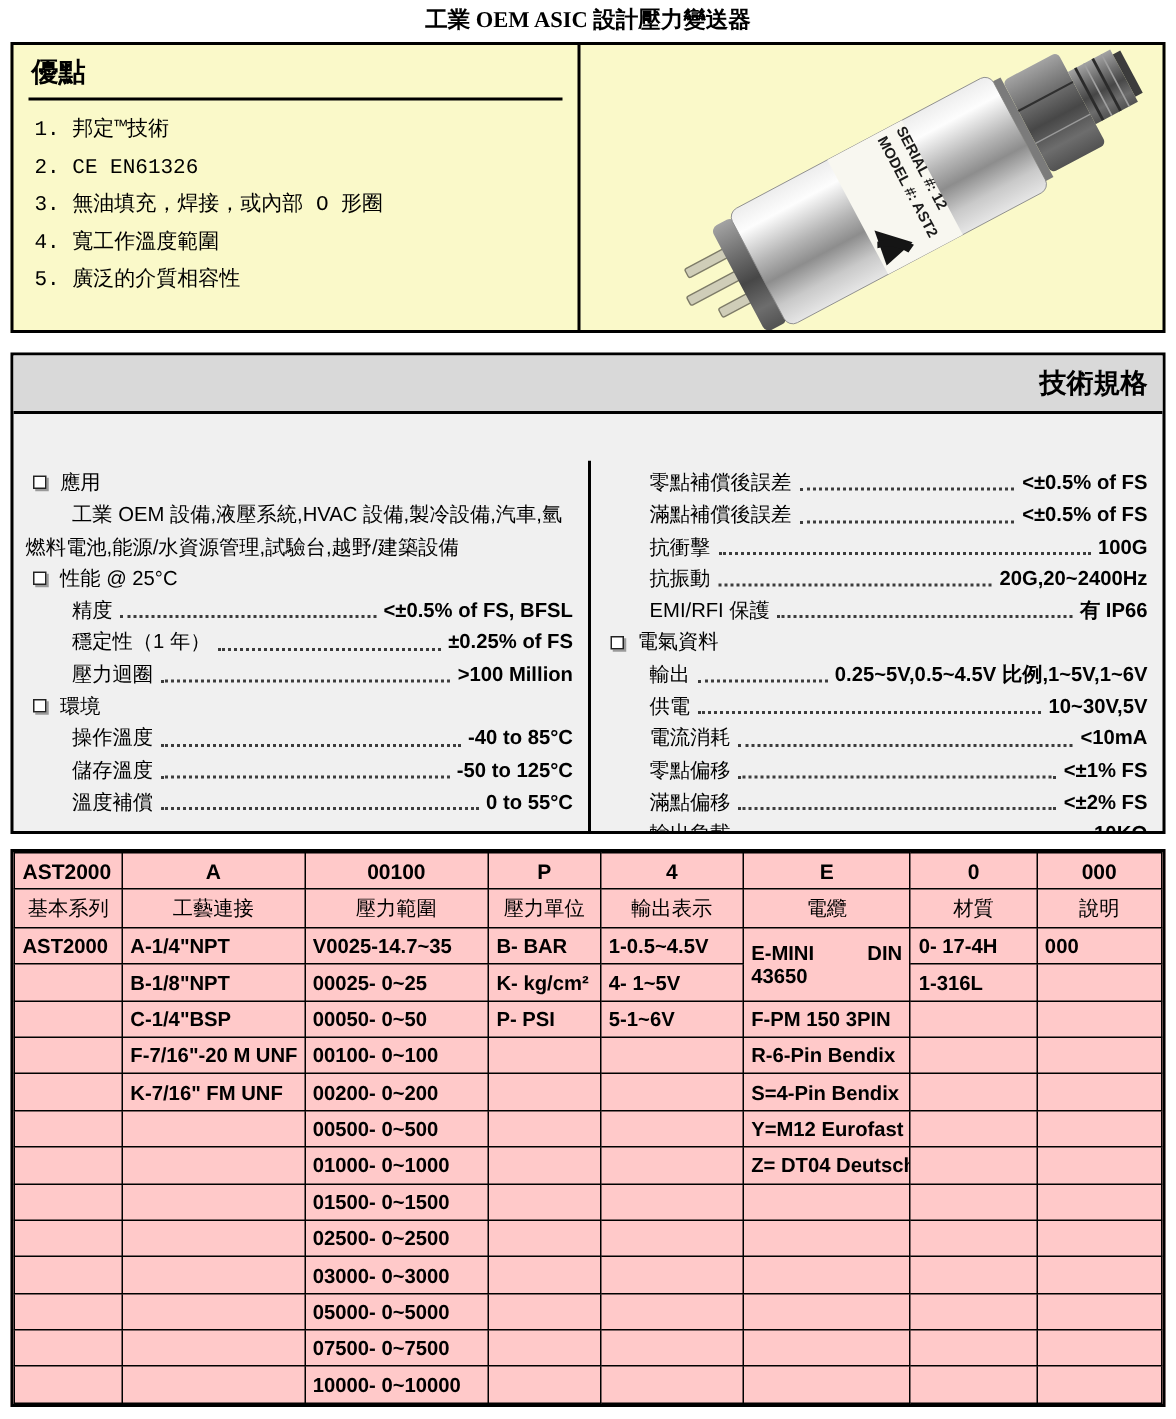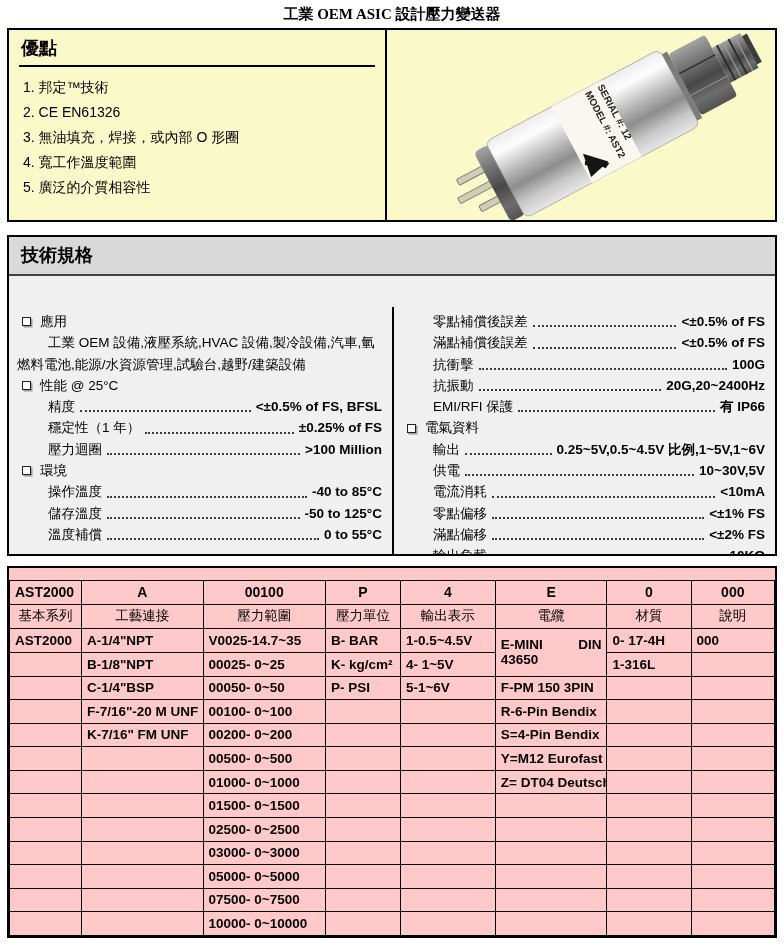--- a/index.html
+++ b/index.html
@@ -15,49 +15,49 @@
     text-align:center; font-weight:bold; font-size:15px;
     height:24px; line-height:20px;
     font-family:"Liberation Serif","DejaVu Serif",serif;
   }
   .box { margin:0 7px; border:2px solid #000;gap:31px; }
 
   
   .adv { height:194px; display:flex; background:var(--cream,#faf9c9); margin-bottom:13px; }
   .adv-left { width:378px; border-right:2px solid #000; padding:2px 10px 0 10px; }
   .adv-header { font-size:18px; font-weight:bold; padding:4px 0 5px 2px; border-bottom:2px solid #000; }
-  .adv-list { padding-top:8px; }
+  .adv-list { padding-top:8px;font-family:Liberation Mono, monospace; }
   .adv-item { font-size:14px; line-height:25px; padding-left:4px; white-space:nowrap; }
   .adv-right { flex:1; position:relative; overflow:hidden; }
   .adv-right svg { display:block; width:100%; height:100%; }
 
   
   .specs { height:321px; background:var(--gray-body,#f0f0f0); margin-bottom:10px; display:flex; flex-direction:column; }
-  .specs-header { background:var(--gray-header,#d9d9d9); font-size:18px; font-weight:bold; padding:6px 10px 7px 12px; border-bottom:2px solid #404040; }
+  .specs-header { background:var(--gray-header,#d9d9d9); font-size:18px; font-weight:bold; padding:6px 10px 7px 12px; border-bottom:2px solid #000000;text-align:right; }
   .specs-body { display:flex; flex:1; overflow:hidden; }
   .spec-col { width:50%; padding:4px 10px 2px 8px; }
   .spec-col.right { border-left:2px solid #000; }
   .spec-row { display:flex; align-items:baseline; line-height:21.3px; height:21.3px; font-size:13.5px; white-space:nowrap; }
   .spec-bullet-row { font-weight:normal; }
   .bullet-square {
     display:inline-block; width:9px; height:9px;
     border:1.5px solid #222; background:#fff;
     box-shadow:1.5px 1.5px 0 #9a9a9a;
     margin:0 9px 0 5px; flex:0 0 auto; align-self:center;
   }
   .spec-sub { margin-left:31px; }
   .spec-label { flex:0 0 auto; }
   .leader { flex:1 1 auto; border-bottom:2px dotted #3c3c3c; margin:0 5px 5px 5px; align-self:flex-end; min-width:8px; }
   .spec-value { flex:0 0 auto; font-weight:bold; }
   .spec-para { font-size:13.5px; line-height:21.3px; text-indent:31px; white-space:normal; }
 
   
   .parts { height:372px; background:var(--pink,#ffc9c9); display:flex; flex-direction:column; overflow:hidden; }
   .parts-header { font-size:18px; font-weight:bold; padding:8px 10px 9px 12px; border-bottom:2px solid #000; }
-  table.parts-table { width:100%; flex:1; border-collapse:collapse; table-layout:fixed;margin-top:12px; }
+  table.parts-table { width:100%; flex:1; border-collapse:collapse; table-layout:fixed; }
   .parts-table td { border:1.5px solid #000; font-size:13.5px; padding:1px 5px; height:20px; overflow:hidden; vertical-align:middle; }
   tr.code-row td { font-weight:bold; text-align:center; font-size:14px; }
   tr.code-row td:first-child { text-align:left; }
   tr.head-row td { text-align:center; font-weight:normal; }
   tr.data-row td { font-weight:bold; text-align:left; white-space:nowrap; }
   td .spread { display:flex; justify-content:space-between; }
 </style>
 </head>
 <body>
 

